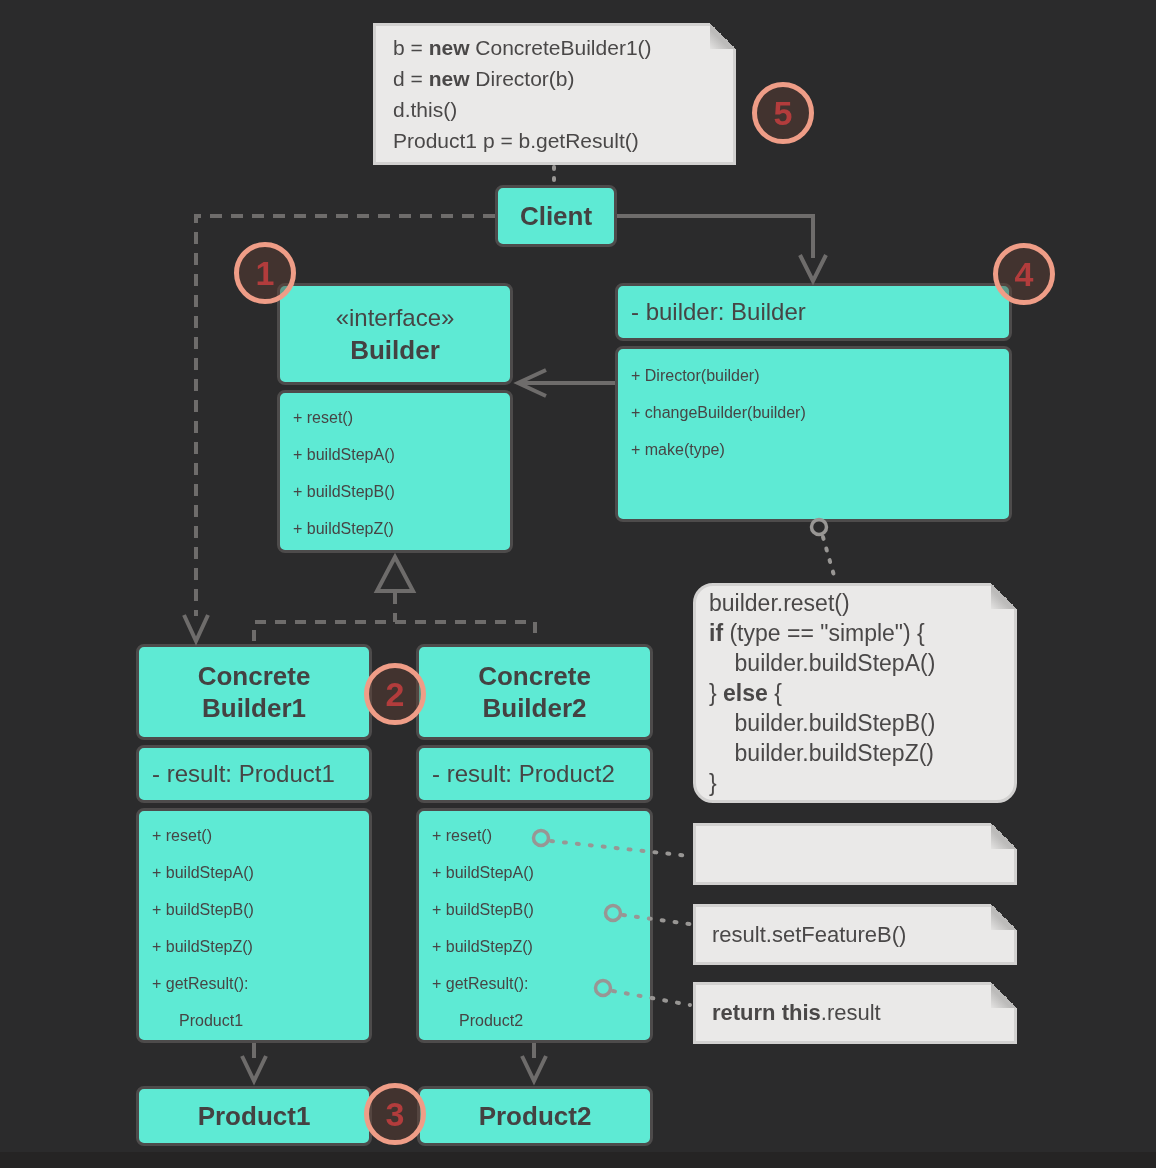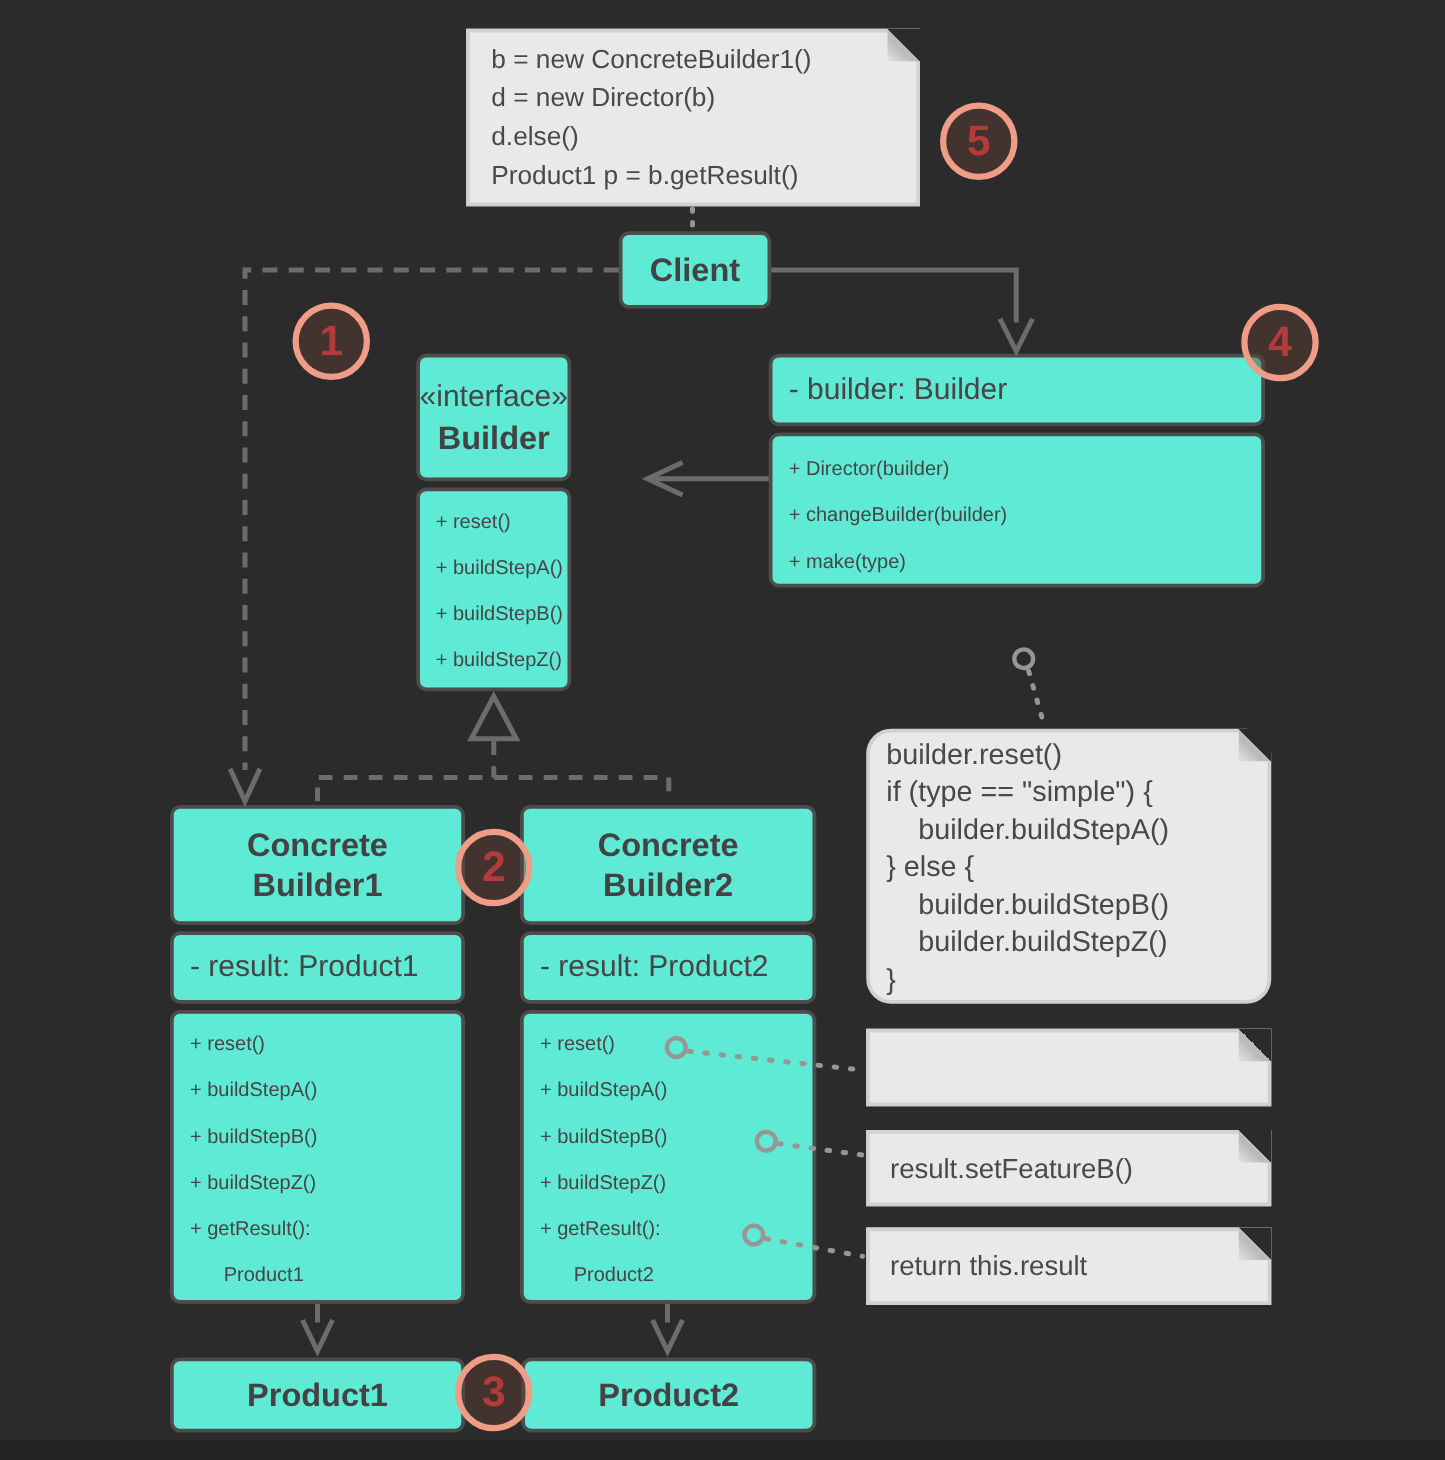--- a/index.html
+++ b/index.html
@@ -27,21 +27,21 @@
   .member { white-space:pre; }
   .member.wrap-indent { padding-left:27px; }
 
   
   .note {
     position:absolute; box-sizing:border-box; background:#eae9e8;
     border:3px solid #d2d1d0; color:#4a4848; z-index:2;
   }
   .note-body { height:100%; display:flex; flex-direction:column; justify-content:center; }
   .rich-line { white-space:pre; }
-  .rich-line .b { font-weight:normal; }
+  .rich-line .b { font-weight:bold; }
   #note-client-code { left:373px; top:23px; width:363px; height:142px; font-size:21px; }
   #note-client-code .rich-line { line-height:31px; padding-left:17px; }
   #note-make-code { left:693px; top:583px; width:324px; height:220px; font-size:23px;border-radius:20px; }
   #note-make-code .rich-line { line-height:30px; padding-left:13px; }
   #note-reset   { left:693px; top:823px; width:324px; height:62px; font-size:22px; }
   #note-feature { left:693px; top:904px; width:324px; height:61px; font-size:22px; }
   #note-return  { left:693px; top:982px; width:324px; height:62px; font-size:22px; }
   #note-reset .rich-line, #note-feature .rich-line, #note-return .rich-line { padding-left:16px; }
   .fold {
     position:absolute; top:-3px; right:-3px; width:26px; height:26px;
@@ -57,27 +57,27 @@
   }
   #badge-1 { left:234px; top:242px; }
   #badge-2 { left:364px; top:663px; }
   #badge-3 { left:364px; top:1083px; }
   #badge-4 { left:993px; top:243px; }
   #badge-5 { left:752px; top:82px;  }
 
   
   #client   { left:495px; top:185px; width:122px; }
   #client .compartment { height:62px; }
-  #builder  { left:277px; top:283px; width:236px;align-items:center; }
+  #builder  { left:277px; top:283px; width:236px; }
   #builder .c-title { height:102px; }
   #builder .c-members { height:163px; }
   #director { left:615px; top:283px; width:397px; }
   #director .c-title { height:62px; }
   #director .c-field { height:58px; }
-  #director .c-members { height:124px; padding-top:8px; }
+  #director .c-members { height:176px; padding-top:8px; }
   #cb1 { left:136px; top:644px; width:236px; }
   #cb2 { left:416px; top:644px; width:237px; }
   .cb .c-title { height:96px; }
   .cb .c-field { height:58px; }
   .cb .c-members { height:235px; }
   #product1 { left:136px; top:1086px; width:236px; }
   #product2 { left:417px; top:1086px; width:236px; }
   .product .compartment { height:60px; }
 
   .bottom-strip { position:absolute; left:0; bottom:0; width:100%; height:16px; background:#252424; z-index:1; }
@@ -118,21 +118,21 @@
     <path d="M623 915 L690 924" fill="none" stroke="#989694" stroke-width="4" stroke-dasharray="2 11" stroke-linecap="round"></path>
     <circle cx="603" cy="988" r="7.5" fill="none" stroke="#989694" stroke-width="3.5"></circle>
     <path d="M613 991 L690 1005" fill="none" stroke="#989694" stroke-width="4" stroke-dasharray="2 11" stroke-linecap="round"></path>
   </svg>
 
   <div class="note" id="note-client-code">
     <div class="fold"></div>
     <div class="note-body">
         <div class="rich-line"><span>b = </span><span class="b">new</span><span> ConcreteBuilder1()</span></div>
         <div class="rich-line"><span>d = </span><span class="b">new</span><span> Director(b)</span></div>
-        <div class="rich-line"><span>d.else()</span></div>
+        <div class="rich-line"><span>d.this()</span></div>
         <div class="rich-line"><span>Product1 p = b.getResult()</span></div>
       </div>
   </div>
 
   <div class="uml-class" id="client">
     <div class="compartment c-title">
       <div>Client</div>
     </div>
   </div>
 

